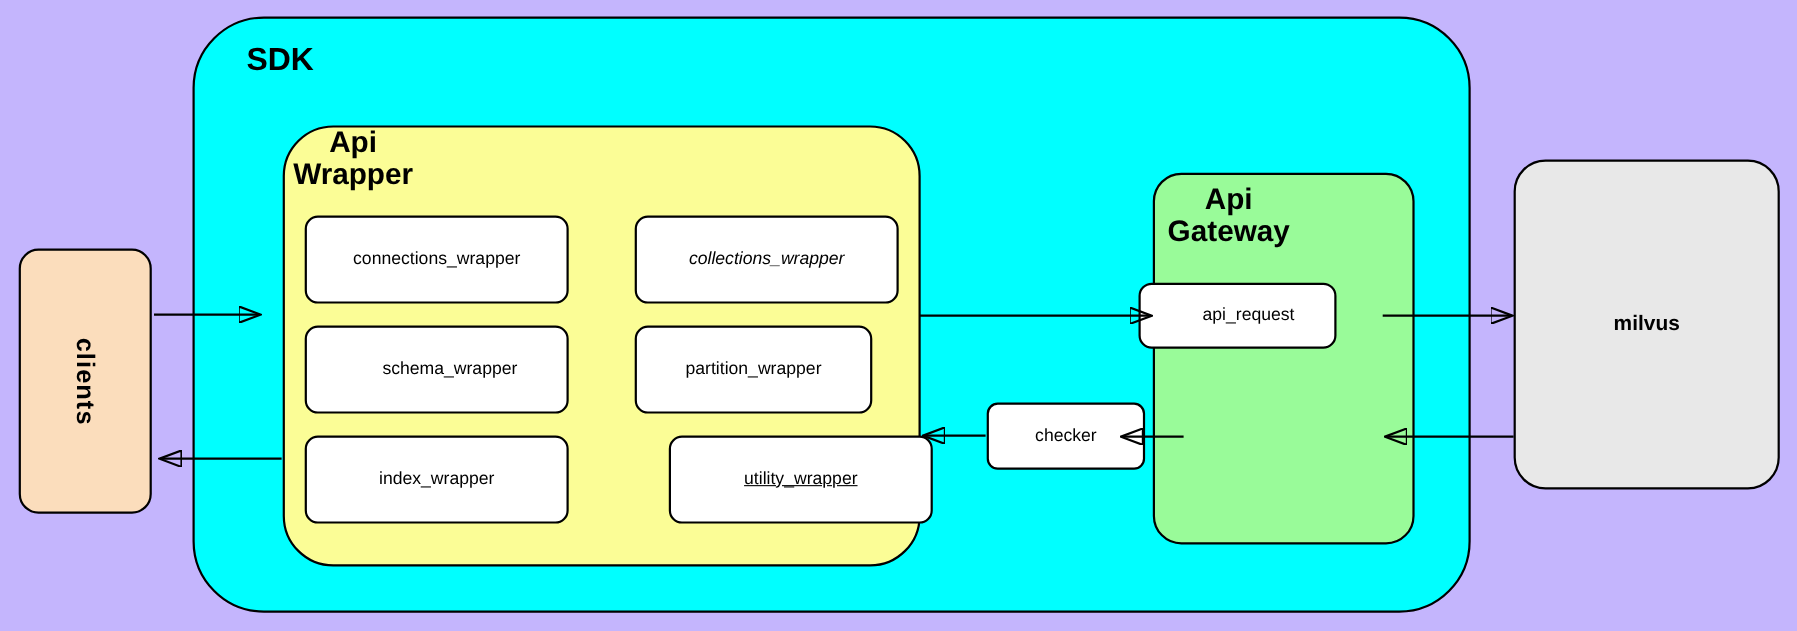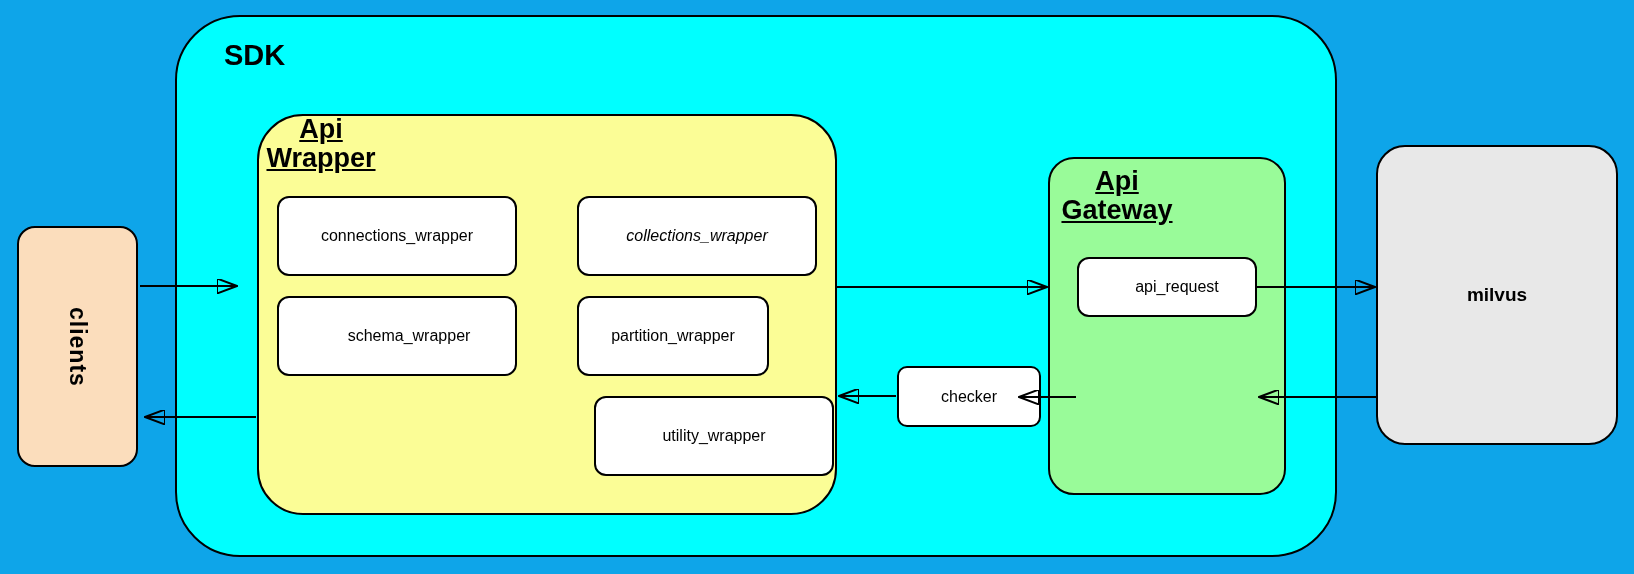--- a/index.html
+++ b/index.html
@@ -1,44 +1,44 @@
 <!DOCTYPE html>
 <html style="--sdk-fill: #00FFFF; --wrapper-fill: #FBFD96; --gateway-fill: #99FB99; --clients-fill: #FBDDBC; --milvus-fill: #E8E8E8; --node-fill: #FFFFFF; --border: #000000;"><head>
 <meta charset="utf-8">
 <style>
   html,body{margin:0;padding:0;background:#ffffff;}
   body{font-family:"Liberation Sans", sans-serif; color:#000;}
-  .canvas{position:relative;width:1634px;height:574px;background:#0ea5e9;overflow:hidden;}
+  .canvas{position:relative;width:1634px;height:574px;background:#c4b5fd;overflow:hidden;}
   .box{position:absolute;box-sizing:border-box;border:2px solid var(--border,#000);}
   .sdk{left:175px;top:15px;width:1162px;height:542px;border-radius:65px;background:var(--sdk-fill,#00ffff);}
   .api-wrapper{left:257px;top:114px;width:580px;height:401px;border-radius:46px;background:var(--wrapper-fill,#fbfd96);}
   .api-gateway{left:1048px;top:157px;width:238px;height:338px;border-radius:26px;background:var(--gateway-fill,#99fb99);}
   .clients{left:17px;top:226px;width:121px;height:241px;border-radius:18px;background:var(--clients-fill,#fbddbc);
            display:flex;align-items:center;justify-content:center;}
   .clients .vtext{writing-mode:vertical-rl;font-weight:bold;font-size:23px;letter-spacing:1px;}
   .milvus{left:1376px;top:145px;width:242px;height:300px;border-radius:29px;background:var(--milvus-fill,#e8e8e8);
           display:flex;align-items:center;justify-content:center;font-weight:bold;font-size:19px;}
   .node{position:absolute;box-sizing:border-box;border:2px solid var(--border,#000);border-radius:12px;
         background:var(--node-fill,#ffffff);display:flex;align-items:center;justify-content:center;
         font-size:16px;white-space:nowrap;}
   
   .m-connections{left:277px;top:196px;width:240px;height:80px;}
   .m-collections{left:577px;top:196px;width:240px;height:80px;font-style:italic;}
   .m-schema     {left:277px;top:296px;width:240px;height:80px;padding-left:24px;}
-  .m-partition  {left:577px;top:296px;width:192px;height:80px;}
+  .m-partition  {left:577px;top:296px;width:216px;height:80px;}
   .m-index      {left:277px;top:396px;width:240px;height:80px;}
-  .m-utility    {left:594px;top:396px;width:240px;height:80px;}
-  .n-request {left:1077px;top:257px;width:180px;height:60px;padding-left:20px;}
+  .m-utility    {left:608px;top:396px;width:240px;height:80px;text-decoration:underline;}
+  .n-request {left:1035px;top:257px;width:180px;height:60px;padding-left:20px;}
   .n-response{left:1077px;top:367px;width:180px;height:60px;}
   .n-checker {left:897px;top:366px;width:144px;height:61px;border-radius:10px;}
   .container-label{position:absolute;font-weight:bold;font-size:29px;line-height:30px;}
   .sdk-label{left:224px;top:40px;}
   .wrapper-label{left:260px;top:115px;width:122px;text-align:center;font-size:27px;line-height:29px;}
   .gateway-label{left:1058px;top:167px;width:118px;text-align:center;font-size:27px;line-height:29px;}
-  .label-line{display:block;text-decoration:underline;}
+  .label-line{display:block;}
   .edges{position:absolute;left:0;top:0;width:1634px;height:574px;pointer-events:none;}
   .edges path{stroke:var(--border,#000);stroke-width:2;fill:none;}
 </style>
 </head>
 <body>
 
 <div class="canvas">
 
   <div class="box sdk"></div>
   <div class="box api-wrapper"></div>
@@ -51,20 +51,21 @@
   </div>
   <div class="container-label gateway-label">
     <span class="label-line">Api</span>
     <span class="label-line">Gateway</span>
   </div>
 
   <div class="node m-connections">connections_wrapper</div>
   <div class="node m-collections">collections_wrapper</div>
   <div class="node m-schema">schema_wrapper</div>
   <div class="node m-partition">partition_wrapper</div>
+  <div class="node m-index">index_wrapper</div>
   <div class="node m-utility">utility_wrapper</div>
 
   <div class="node n-request">api_request</div>
   <div class="node n-checker">checker</div>
 
   <div class="box clients">
     <span class="vtext">clients</span>
   </div>
   <div class="box milvus">
     <span>milvus</span>

